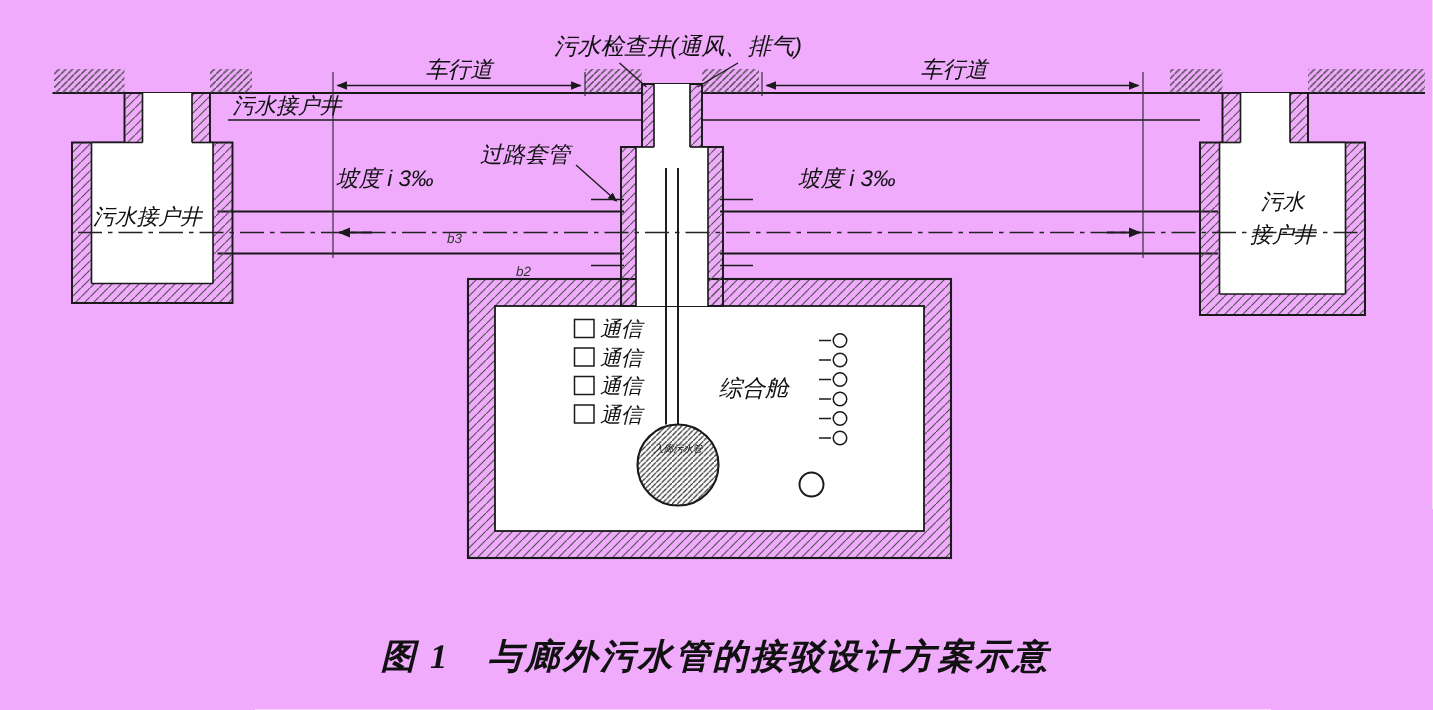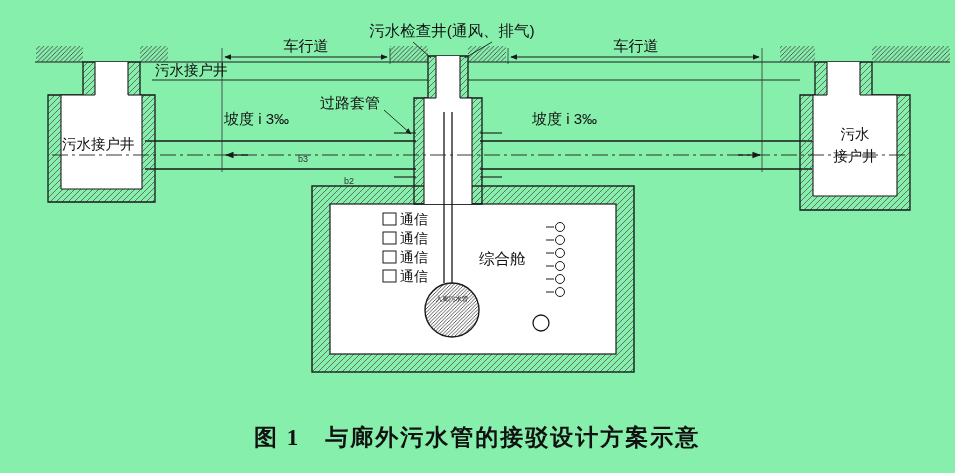--- a/index.html
+++ b/index.html
@@ -1,21 +1,22 @@
 <!DOCTYPE html>
 <html><head>
 <meta charset="utf-8">
 <style>
   html,body{margin:0;padding:0;background:#ffffff;}
   .canvas{
     position:relative;
     width:955px;height:473px;
-    background:#86efac;
+    background:#f0abfc;
     font-family:"Liberation Sans", sans-serif;
     overflow:hidden;
+    font-style:italic;
   }
   svg text{
     fill:#111;
     font-family:"Liberation Sans", sans-serif;
   }
   svg text.caption{
     font-family:"Liberation Serif", serif;
     font-weight:600;
     letter-spacing:2px;
   }

